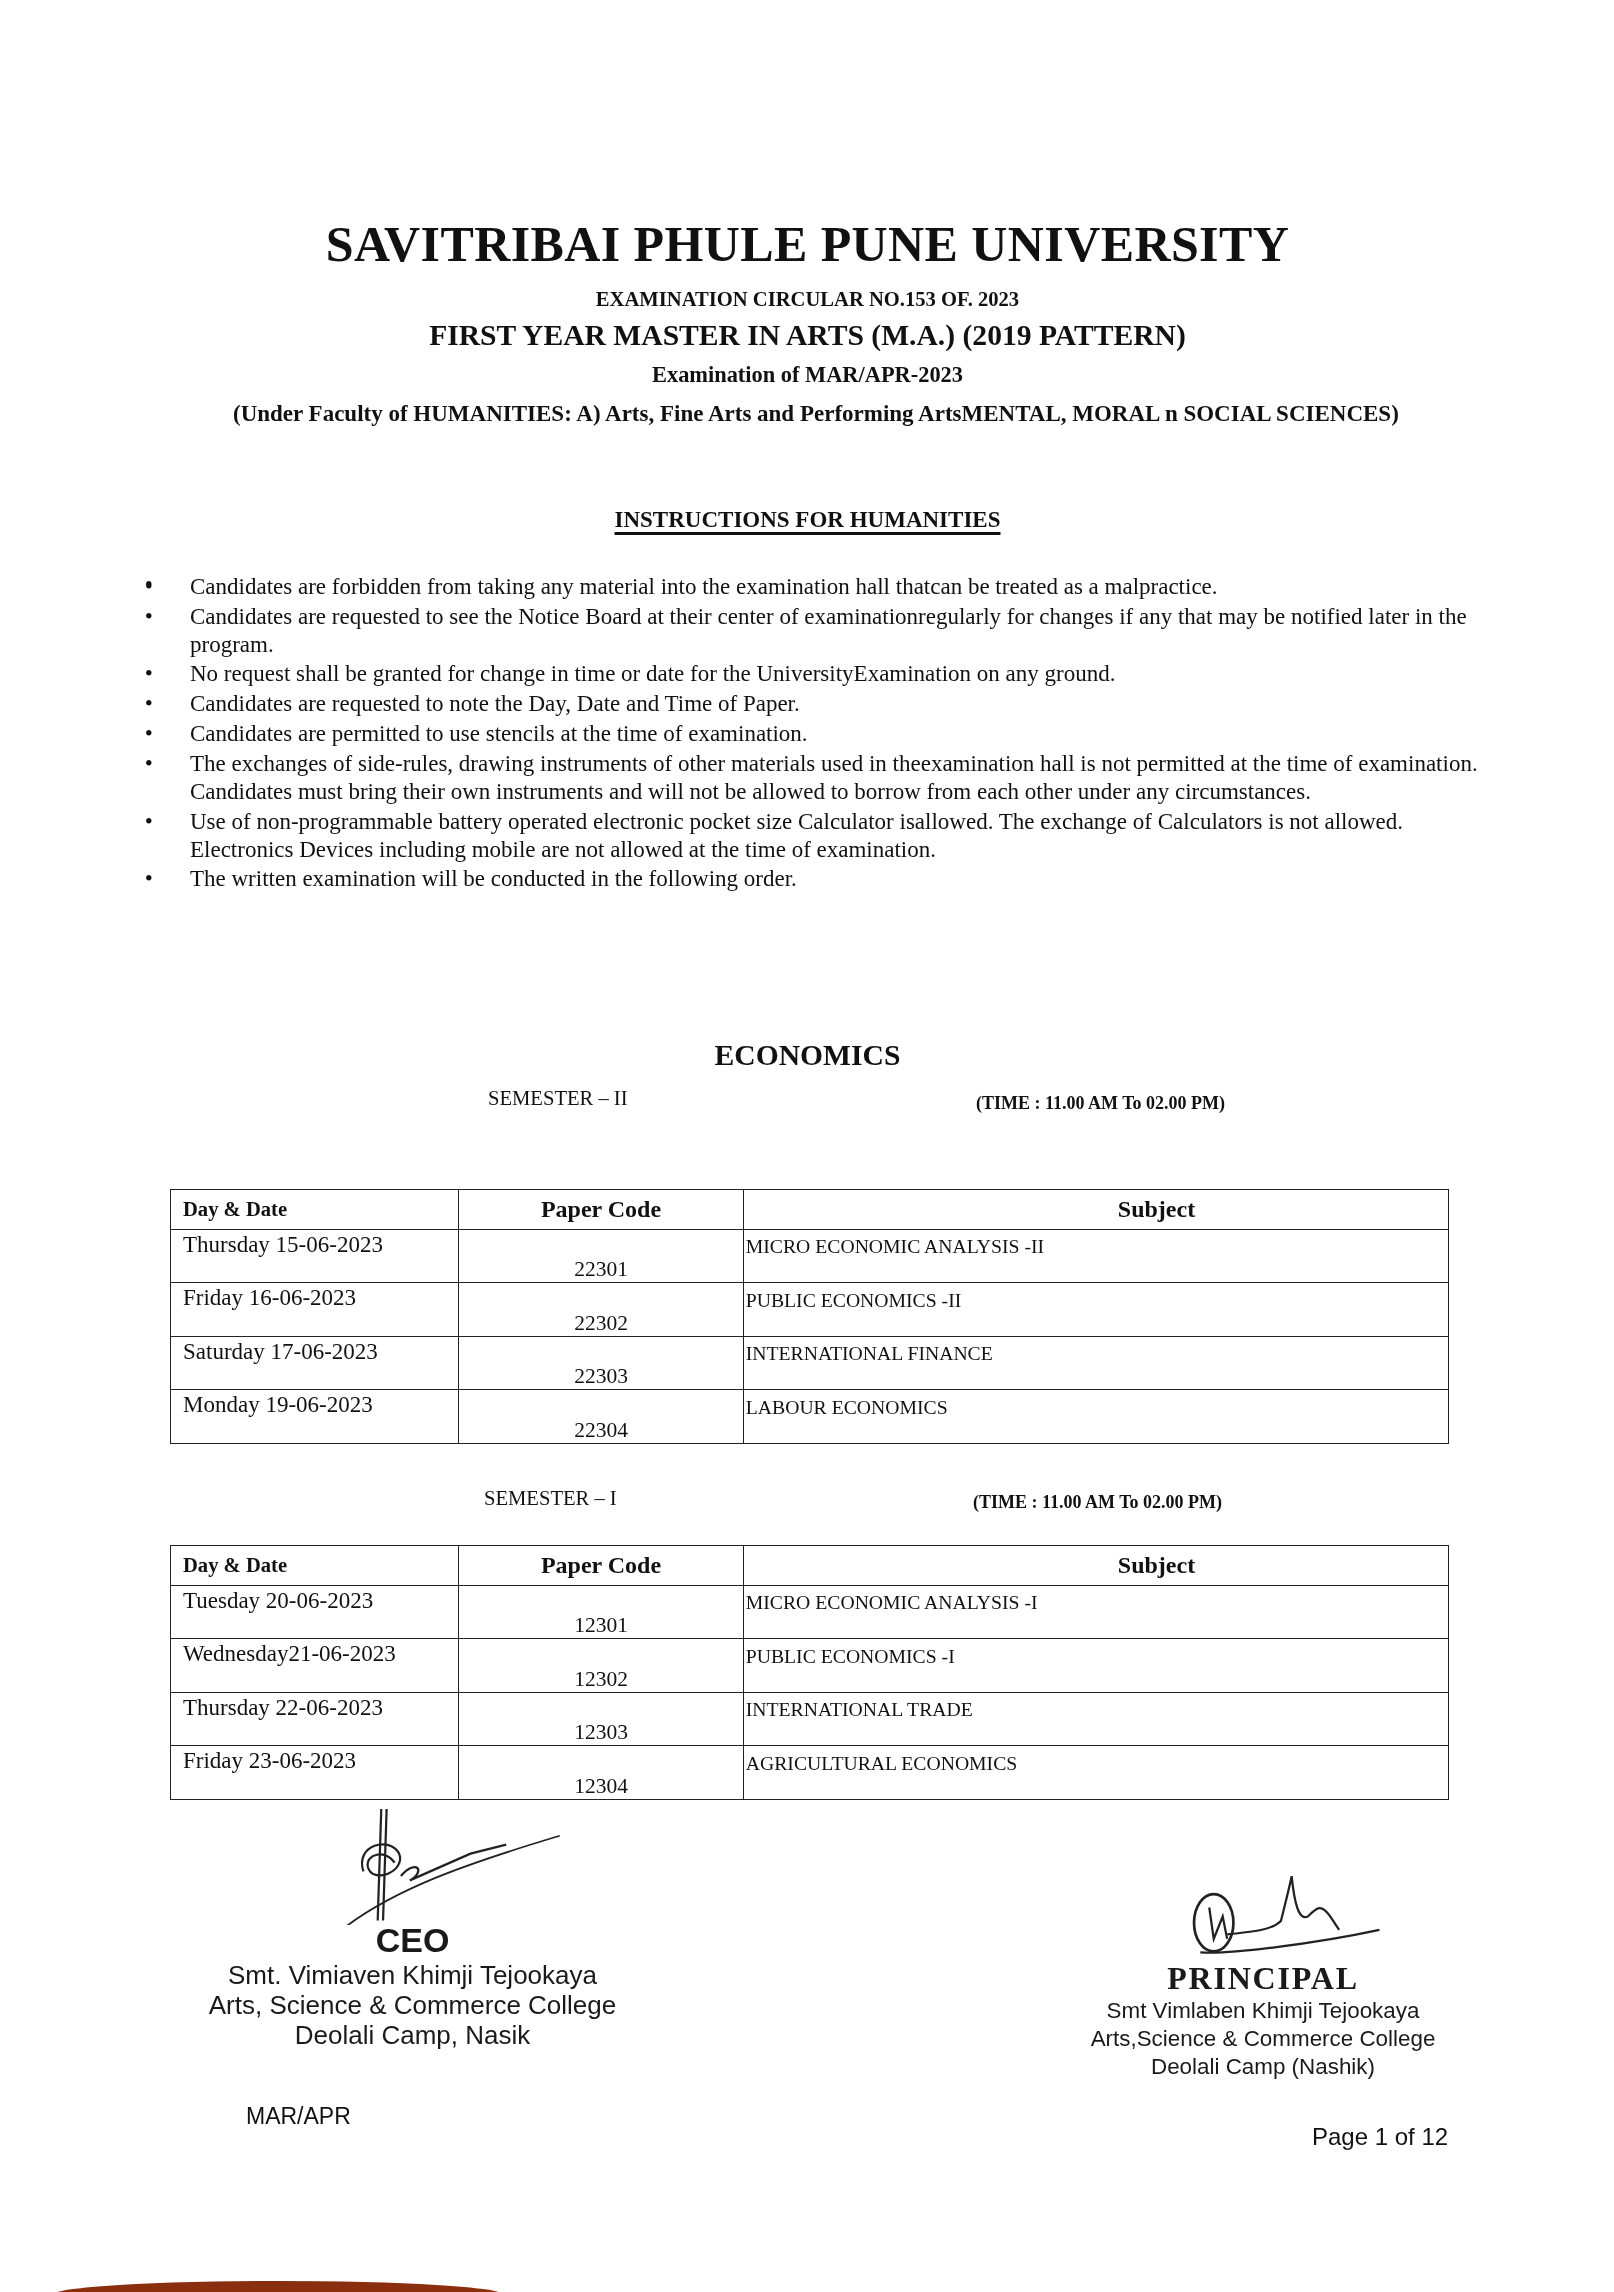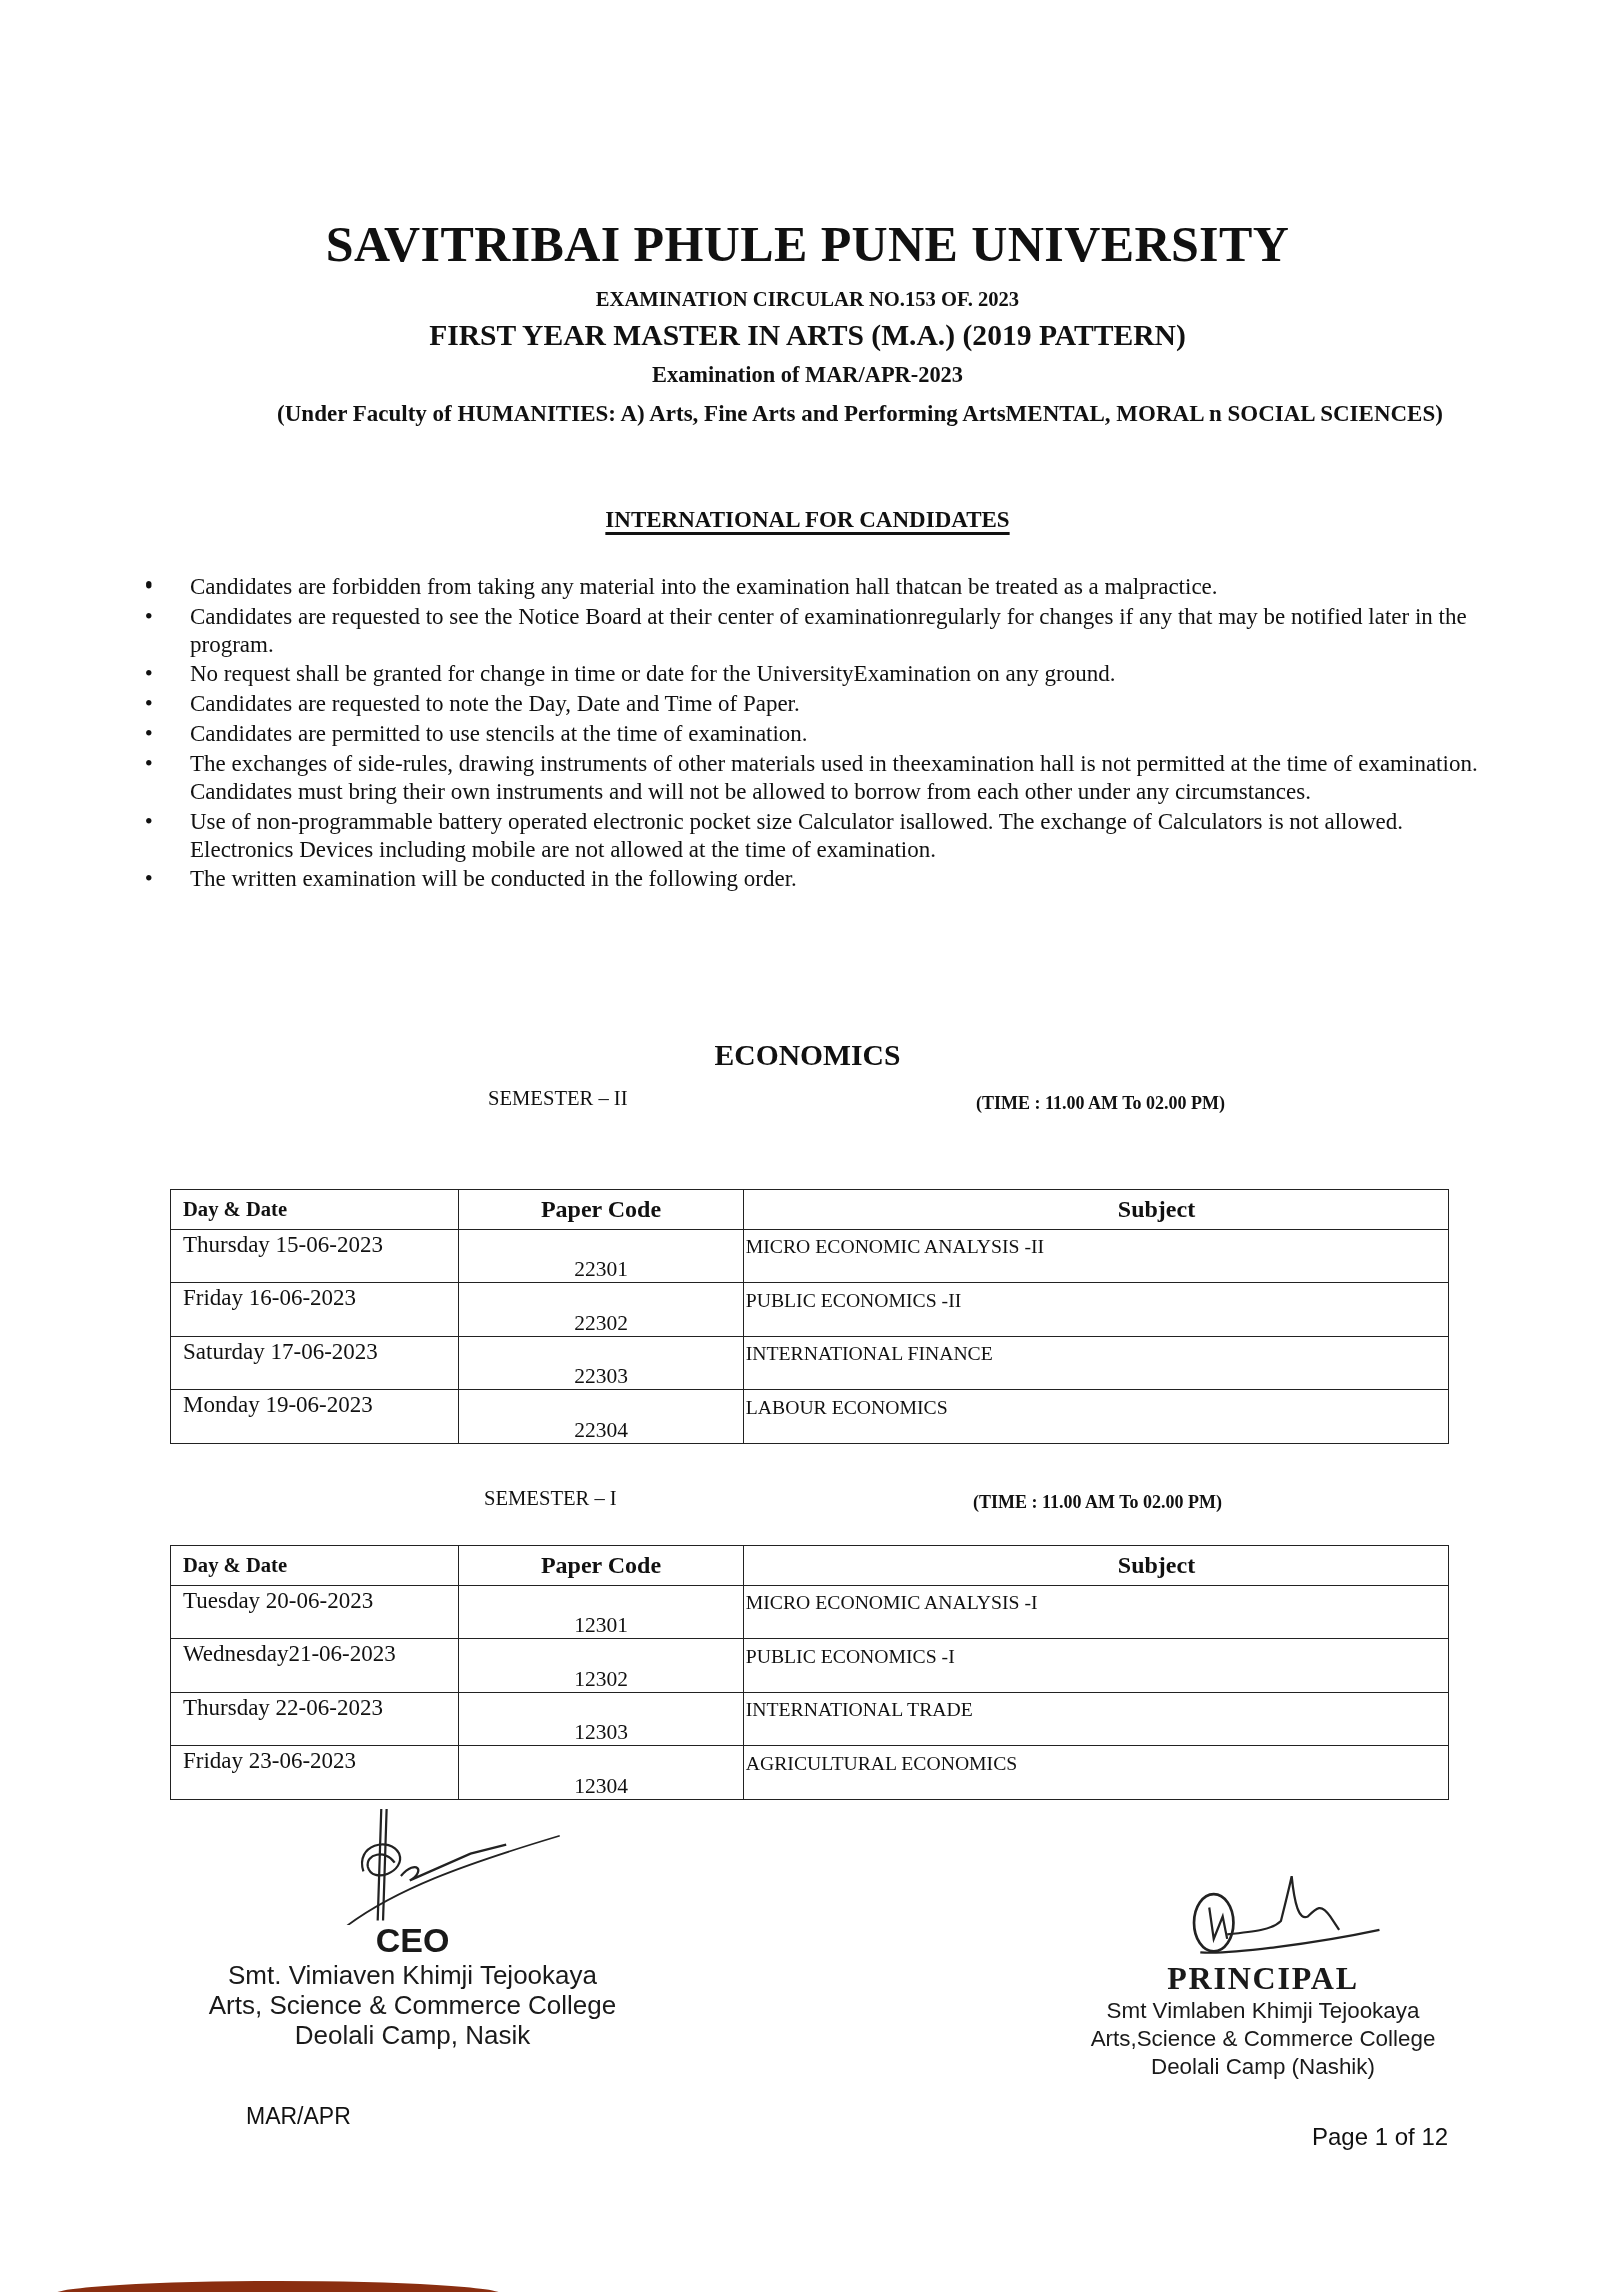--- a/index.html
+++ b/index.html
@@ -36,21 +36,20 @@
     }
     .exam-session {
       top: 362px;
       font-size: 22.4px;
       font-weight: bold;
     }
     .faculty {
       top: 396px;
       left: 233px;
       width: 1254px;
-      text-align: center;
       font-size: 23px;
       font-weight: bold;
       line-height: 36px;
     }
     .instr-heading {
       top: 507px;
       font-size: 23px;
       font-weight: bold;
     }
     .instr-heading span {
@@ -168,21 +167,21 @@
 </head>
 <body>
 
 <div class="abs center univ-title">SAVITRIBAI PHULE PUNE UNIVERSITY</div>
 <div class="abs center circular">EXAMINATION CIRCULAR NO.153 OF. 2023</div>
 <div class="abs center program">FIRST YEAR MASTER IN ARTS (M.A.) (2019 PATTERN)</div>
 <div class="abs center exam-session">Examination of MAR/APR-2023</div>
 <div class="abs faculty">(Under Faculty of HUMANITIES: A) Arts, Fine Arts and Performing ArtsMENTAL, MORAL n SOCIAL SCIENCES)</div>
 
 <div class="abs center instr-heading">
-  <span>INTERNATIONAL FOR CANDIDATES</span>
+  <span>INSTRUCTIONS FOR HUMANITIES</span>
 </div>
 <ul class="abs instructions">
   <li><span class="bullet">•</span></li>
   <li><span class="bullet">•</span><span>Candidates are forbidden from taking any material into the examination hall thatcan be treated as a malpractice.</span></li>
   <li><span class="bullet">•</span><span>Candidates are requested to see the Notice Board at their center of examinationregularly for changes if any that may be notified later in the program.</span></li>
   <li><span class="bullet">•</span><span>No request shall be granted for change in time or date for the UniversityExamination on any ground.</span></li>
   <li><span class="bullet">•</span><span>Candidates are requested to note the Day, Date and Time of Paper.</span></li>
   <li><span class="bullet">•</span><span>Candidates are permitted to use stencils at the time of examination.</span></li>
   <li><span class="bullet">•</span><span>The exchanges of side-rules, drawing instruments of other materials used in theexamination hall is not permitted at the time of examination. Candidates must bring their own instruments and will not be allowed to borrow from each other under any circumstances.</span></li>
   <li><span class="bullet">•</span><span>Use of non-programmable battery operated electronic pocket size Calculator isallowed. The exchange of Calculators is not allowed. Electronics Devices including mobile are not allowed at the time of examination.</span></li>

